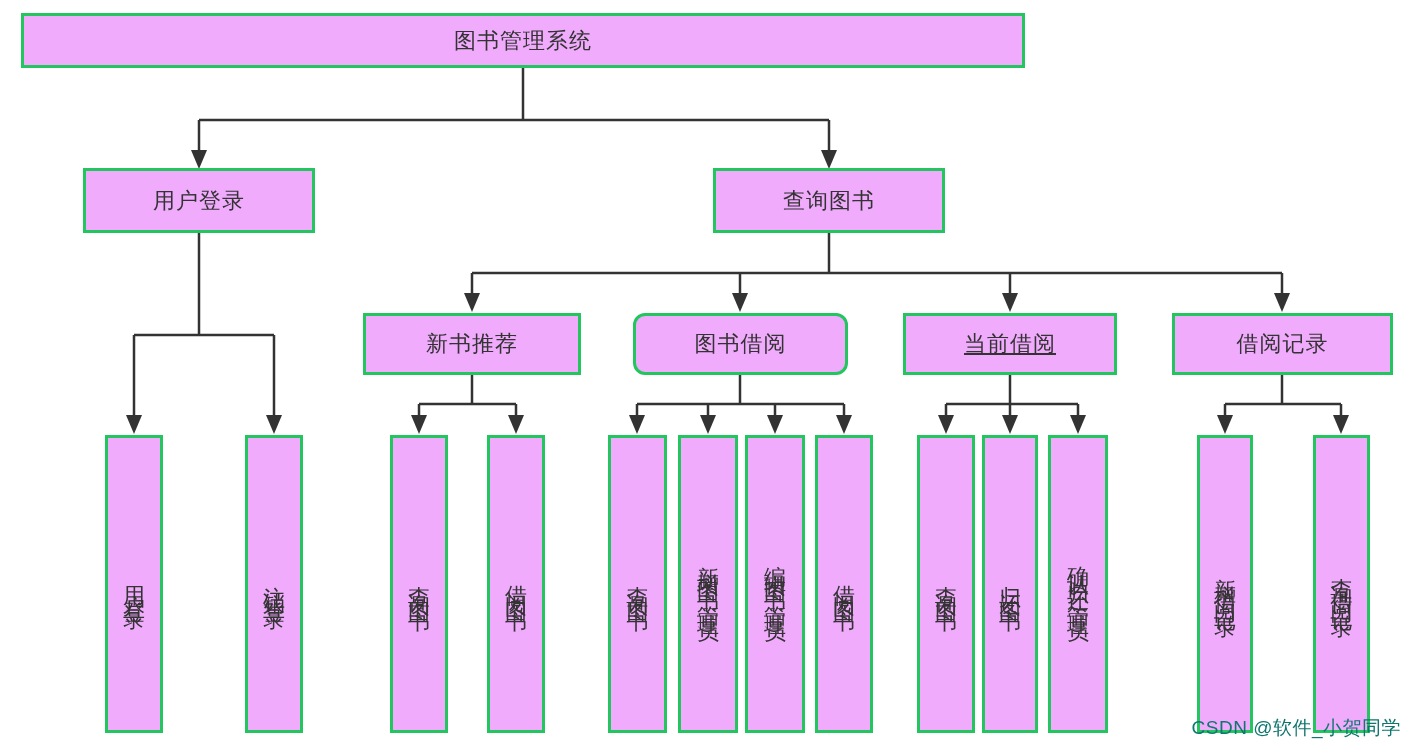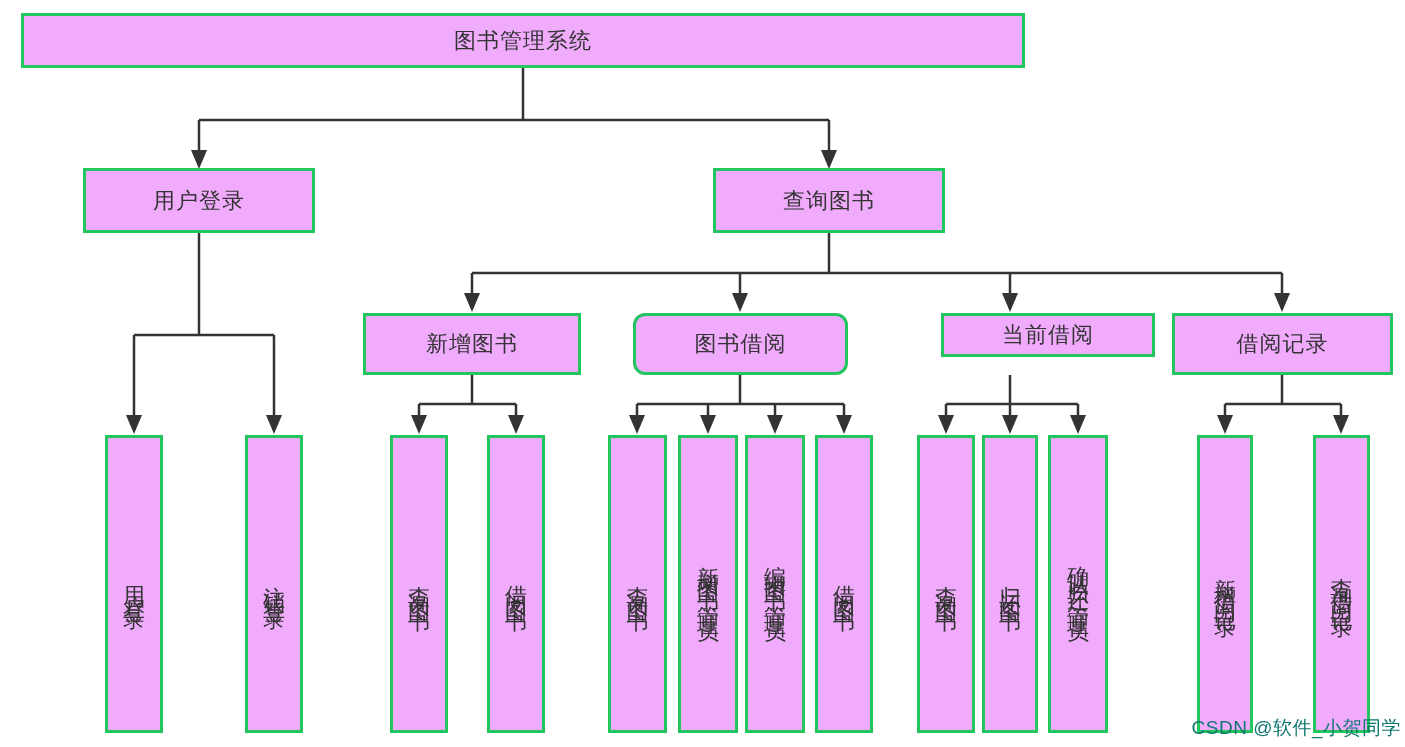--- a/index.html
+++ b/index.html
@@ -100,26 +100,26 @@
   </div>
 
   <div class="box" style="left:83px; top:168px; width:232px; height:65px;">
     <span class="h-label">用户登录</span>
   </div>
   <div class="box" style="left:713px; top:168px; width:232px; height:65px;">
     <span class="h-label">查询图书</span>
   </div>
 
   <div class="box" style="left:363px; top:313px; width:218px; height:62px;">
-    <span class="h-label">新增图书</span>
+    <span class="h-label">新书推荐</span>
   </div>
   <div class="box" style="left:633px; top:313px; width:215px; height:62px;border-radius:12px;">
     <span class="h-label">图书借阅</span>
   </div>
-  <div class="box" style="left:941px; top:313px; width:214px; height:44px;">
+  <div class="box" style="left:903px; top:313px; width:214px; height:62px;text-decoration:underline;">
     <span class="h-label">当前借阅</span>
   </div>
   <div class="box" style="left:1172px; top:313px; width:221px; height:62px;">
     <span class="h-label">借阅记录</span>
   </div>
 
   <div class="box" style="left:105px; top:435px; width:58px; height:298px;">
     <span class="v-label">用户登录</span>
   </div>
   <div class="box" style="left:245px; top:435px; width:58px; height:298px;">

